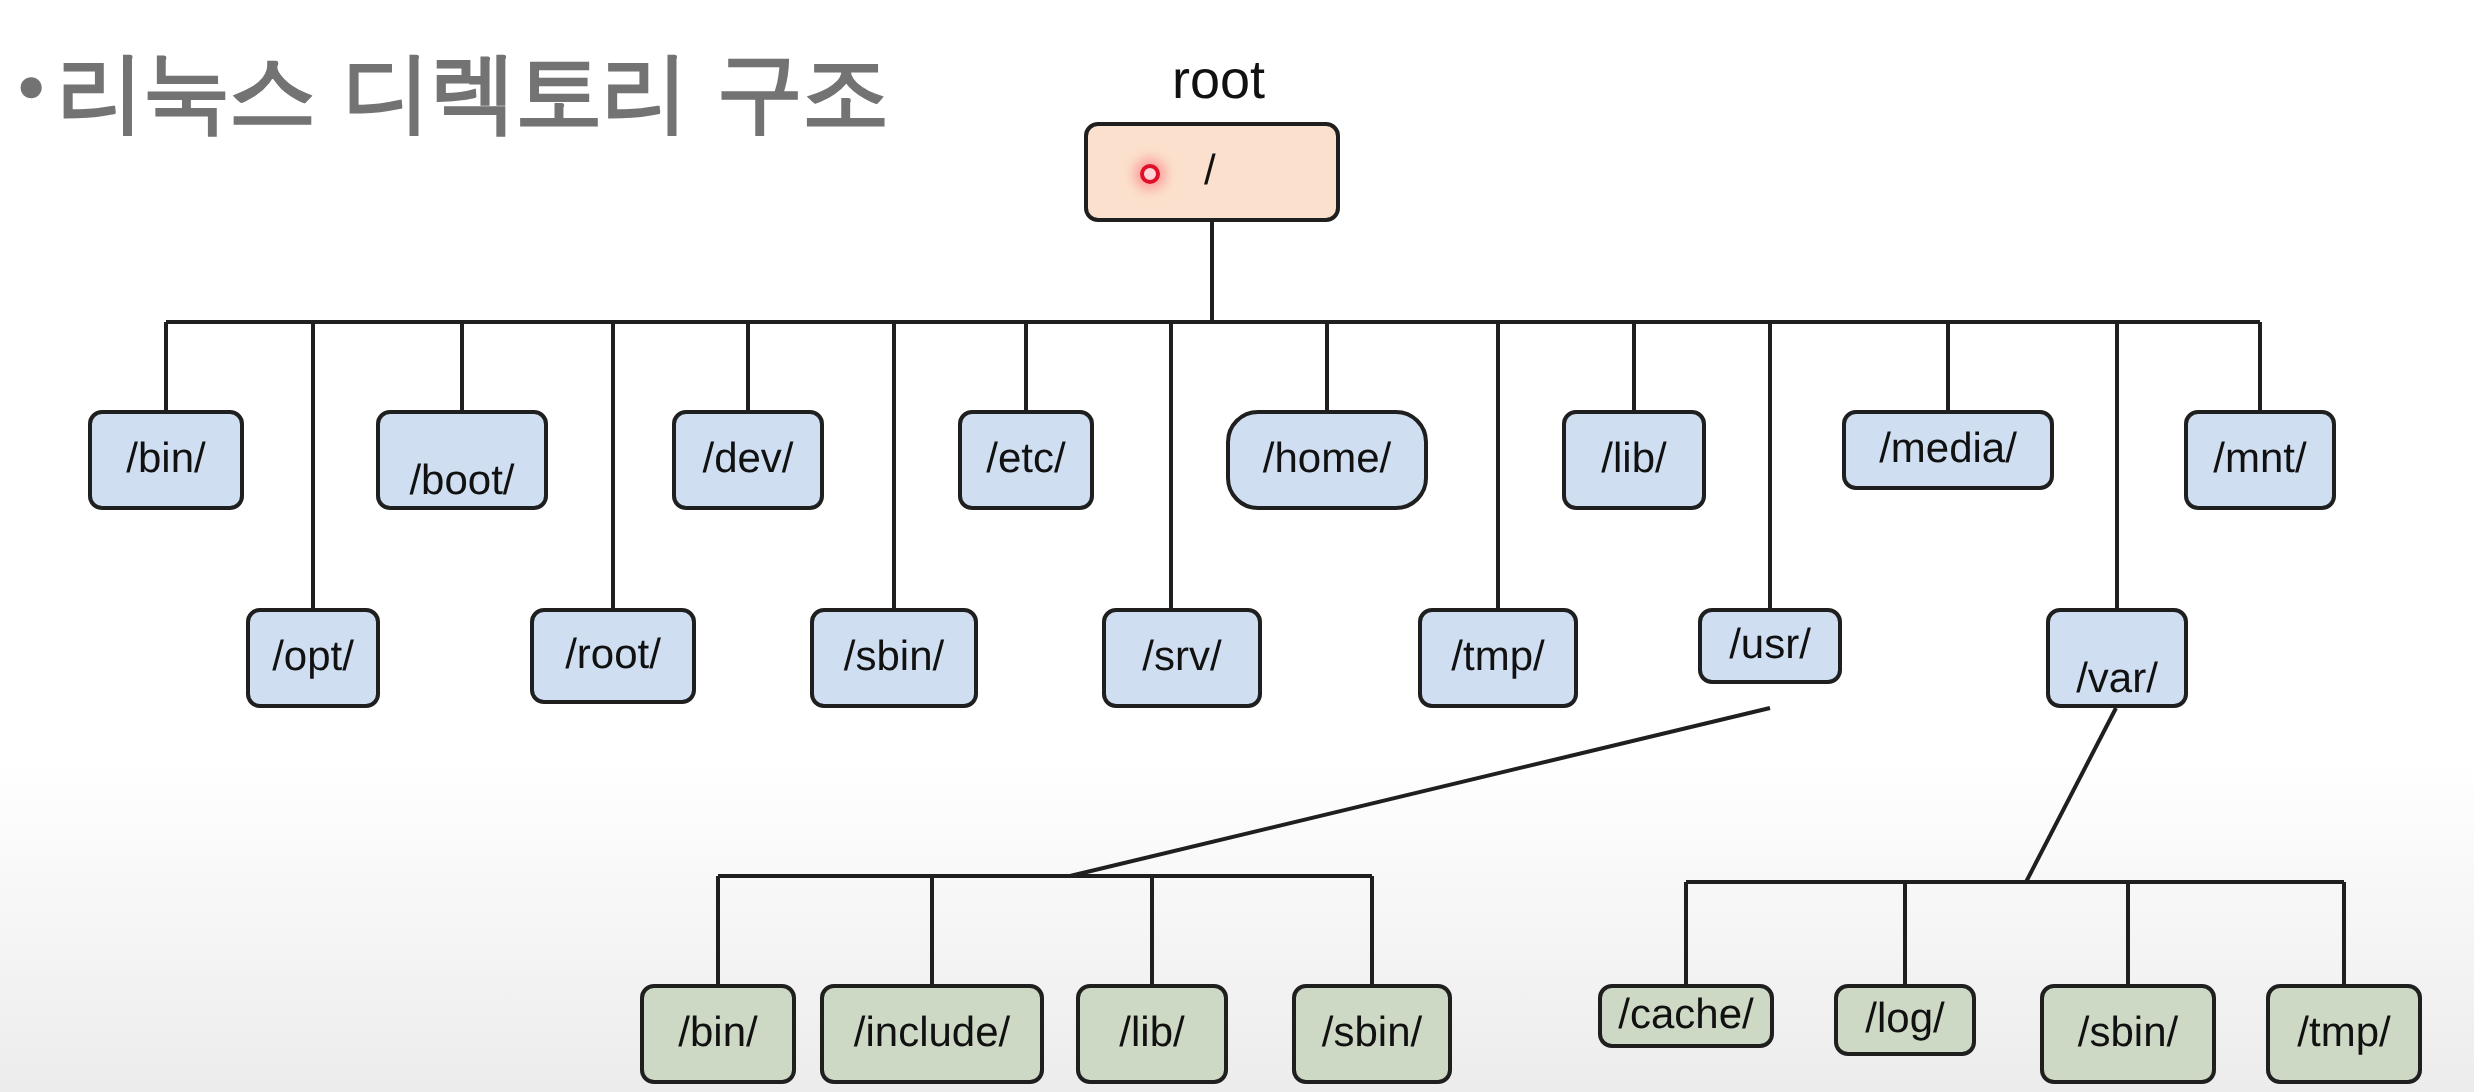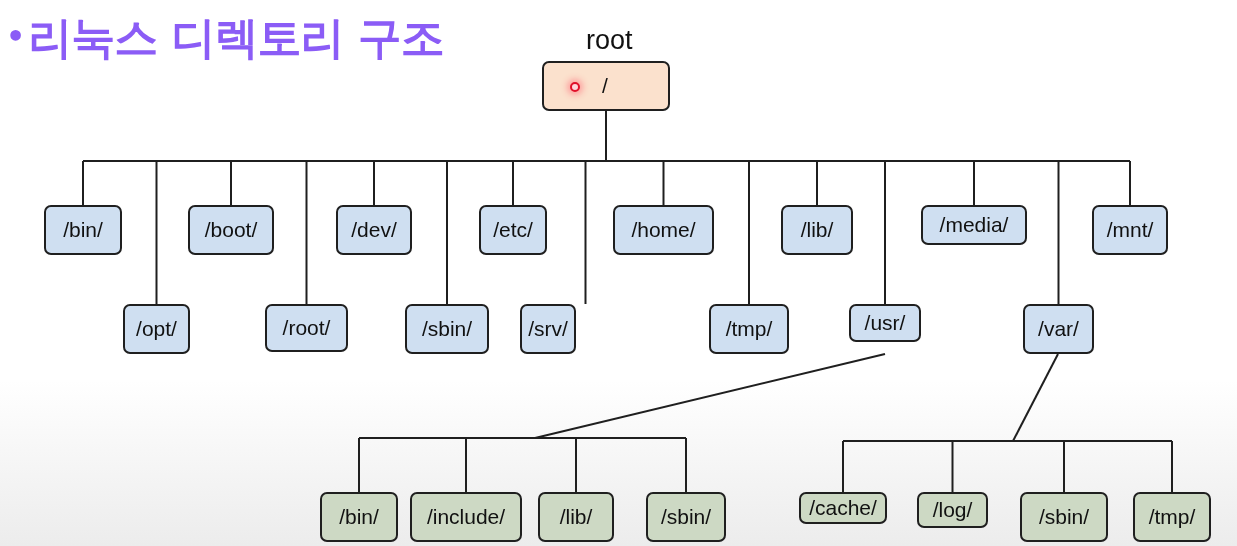--- a/index.html
+++ b/index.html
@@ -4,22 +4,22 @@
   <style>
     html, body { margin: 0; padding: 0; }
     body {
       width: 1237px; height: 546px; overflow: hidden; position: relative;
       background: linear-gradient(to bottom, #ffffff 0px, #ffffff 380px, #ececec 546px);
       font-family: "Liberation Sans", "DejaVu Sans", sans-serif;
     }
     #title {
       position: absolute; left: 6px; top: 6px;
       font-family: "DejaVu Sans", sans-serif; font-weight: bold;
-      font-size: 44px; color: #8b5cf6; letter-spacing: -1px; white-space: nowrap;
-      line-height: 61px;
+      font-size: 44px; color: #737373; letter-spacing: -1px; white-space: nowrap;
+      line-height: 80px;
     }
     #title .bullet { font-size: 30px; vertical-align: 6px; margin-right: 4px; }
     #root-label {
       position: absolute; left: 586px; top: 25px; font-size: 27px; color: #111;
     }
     svg#lines { position: absolute; left: 0; top: 0; }
     .node {
       position: absolute; box-sizing: border-box;
       border: 2px solid #1f1f1f; border-radius: 7px;
       font-size: 21px; color: #111; display: flex; align-items: center; justify-content: center;
@@ -81,54 +81,54 @@
   <span class="root-text">/</span>
 </div>
 
 <div id="level1-container">
     <div class="node blue" style="left: 44px; top: 205px; width: 78px; height: 50px;">
       <span>/bin/</span>
     </div>
     <div class="node blue" style="left: 123px; top: 304px; width: 67px; height: 50px;">
       <span>/opt/</span>
     </div>
-    <div class="node blue" style="left: 188px; top: 205px; width: 86px; height: 50px;">
+    <div class="node blue" style="left: 188px; top: 205px; width: 86px; height: 50px; align-items: flex-end;">
       <span>/boot/</span>
     </div>
     <div class="node blue" style="left: 265px; top: 304px; width: 83px; height: 48px;">
       <span>/root/</span>
     </div>
     <div class="node blue" style="left: 336px; top: 205px; width: 76px; height: 50px;">
       <span>/dev/</span>
     </div>
     <div class="node blue" style="left: 405px; top: 304px; width: 84px; height: 50px;">
       <span>/sbin/</span>
     </div>
     <div class="node blue" style="left: 479px; top: 205px; width: 68px; height: 50px;">
       <span>/etc/</span>
     </div>
-    <div class="node blue" style="left: 520px; top: 304px; width: 56px; height: 50px;">
+    <div class="node blue" style="left: 551px; top: 304px; width: 80px; height: 50px;">
       <span>/srv/</span>
     </div>
-    <div class="node blue" style="left: 613px; top: 205px; width: 101px; height: 50px;">
+    <div class="node blue" style="left: 613px; top: 205px; width: 101px; height: 50px; border-radius: 16px;">
       <span>/home/</span>
     </div>
     <div class="node blue" style="left: 709px; top: 304px; width: 80px; height: 50px;">
       <span>/tmp/</span>
     </div>
     <div class="node blue" style="left: 781px; top: 205px; width: 72px; height: 50px;">
       <span>/lib/</span>
     </div>
     <div class="node blue" style="left: 849px; top: 304px; width: 72px; height: 38px;">
       <span>/usr/</span>
     </div>
     <div class="node blue" style="left: 921px; top: 205px; width: 106px; height: 40px;">
       <span>/media/</span>
     </div>
-    <div class="node blue" style="left: 1023px; top: 304px; width: 71px; height: 50px;">
+    <div class="node blue" style="left: 1023px; top: 304px; width: 71px; height: 50px; align-items: flex-end;">
       <span>/var/</span>
     </div>
     <div class="node blue" style="left: 1092px; top: 205px; width: 76px; height: 50px;">
       <span>/mnt/</span>
     </div>
   </div>
 <div id="level2-container">
     <div class="node green" style="left: 320px; top: 492px; width: 78px; height: 50px;">
       <span>/bin/</span>
     </div>

